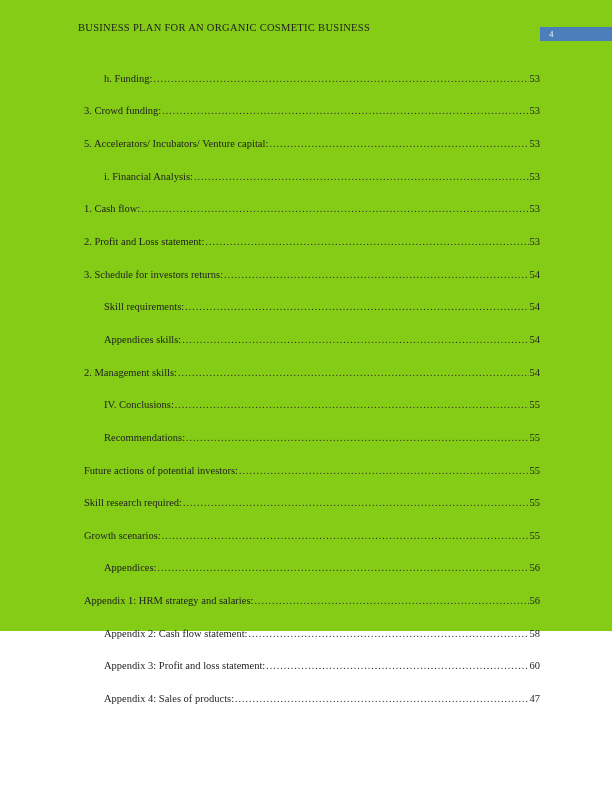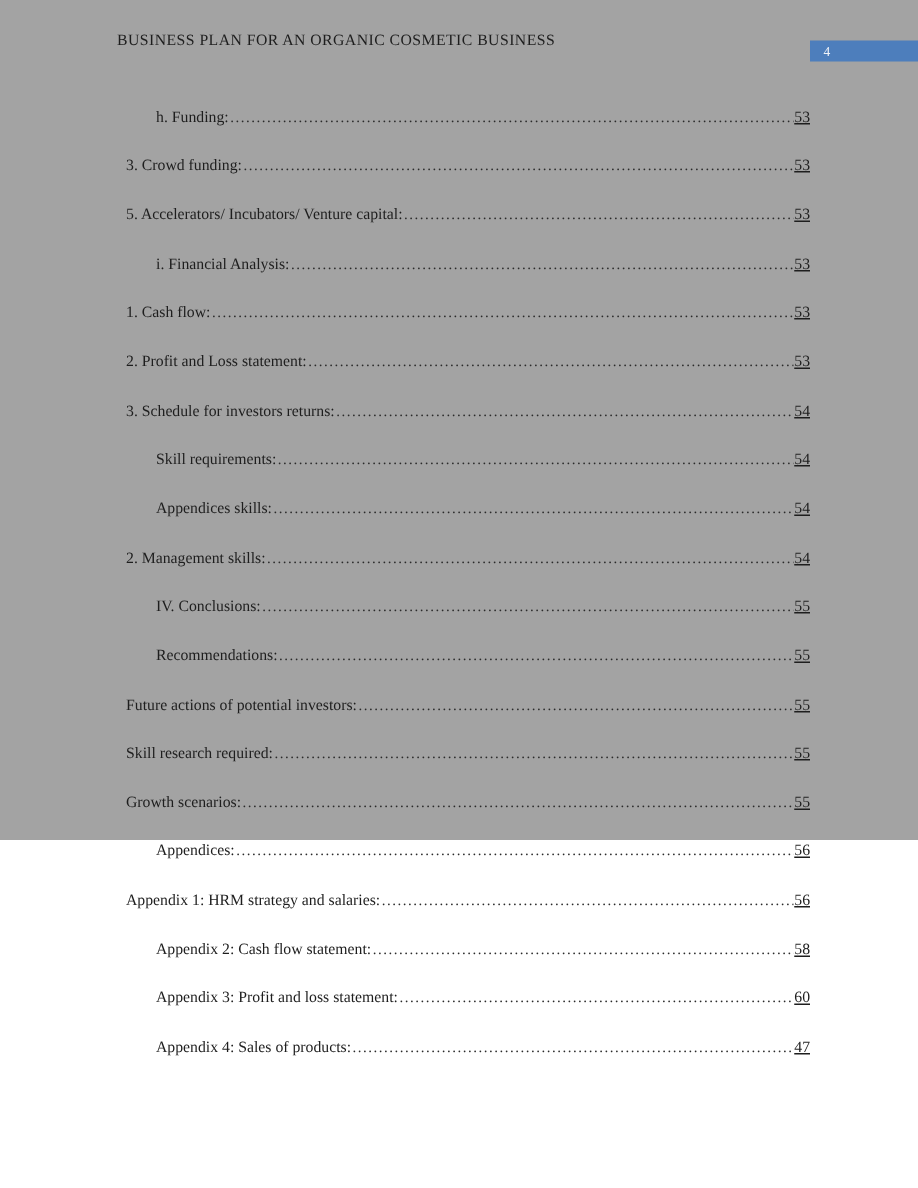--- a/index.html
+++ b/index.html
@@ -3,21 +3,21 @@
 <meta charset="utf-8">
 <style>
   * { margin: 0; padding: 0; box-sizing: border-box; }
   html, body {
     width: 612px; height: 792px;
     background: #ffffff;
     font-family: "Liberation Serif", "DejaVu Serif", serif;
     color: #1e1e1e;
     overflow: hidden;
   }
-  .page { position: relative; width: 612px; height: 560px; background: #a3a3a3; }
+  .page { position: relative; width: 612px; height: 631px; background: #84cc16; }
 
   .doc-header {
     position: absolute;
     left: 78px; top: 22px; right: 0; height: 20px;
   }
   .doc-title {
     font-size: 10.5px;
     letter-spacing: 0.3px;
     color: #1e1e1e;
     white-space: nowrap;
@@ -55,21 +55,21 @@
   .toc-label { white-space: nowrap; color: #1e1e1e; }
   .toc-dots {
     flex: 1 1 auto;
     overflow: hidden;
     white-space: nowrap;
     letter-spacing: 1px;
     color: #2a2a2a;
     margin: 0 1px;
     font-size: 10px;
   }
-  .toc-page { white-space: nowrap; color: #1e1e1e; text-decoration: underline; }
+  .toc-page { white-space: nowrap; color: #1e1e1e; }
 </style>
 </head>
 <body>
 
 <div class="page">
 
   <div class="doc-header">
     <div class="doc-title">BUSINESS PLAN FOR AN ORGANIC COSMETIC BUSINESS</div>
     <div class="page-badge" style="background: rgb(77, 126, 188);">4</div>
   </div>

